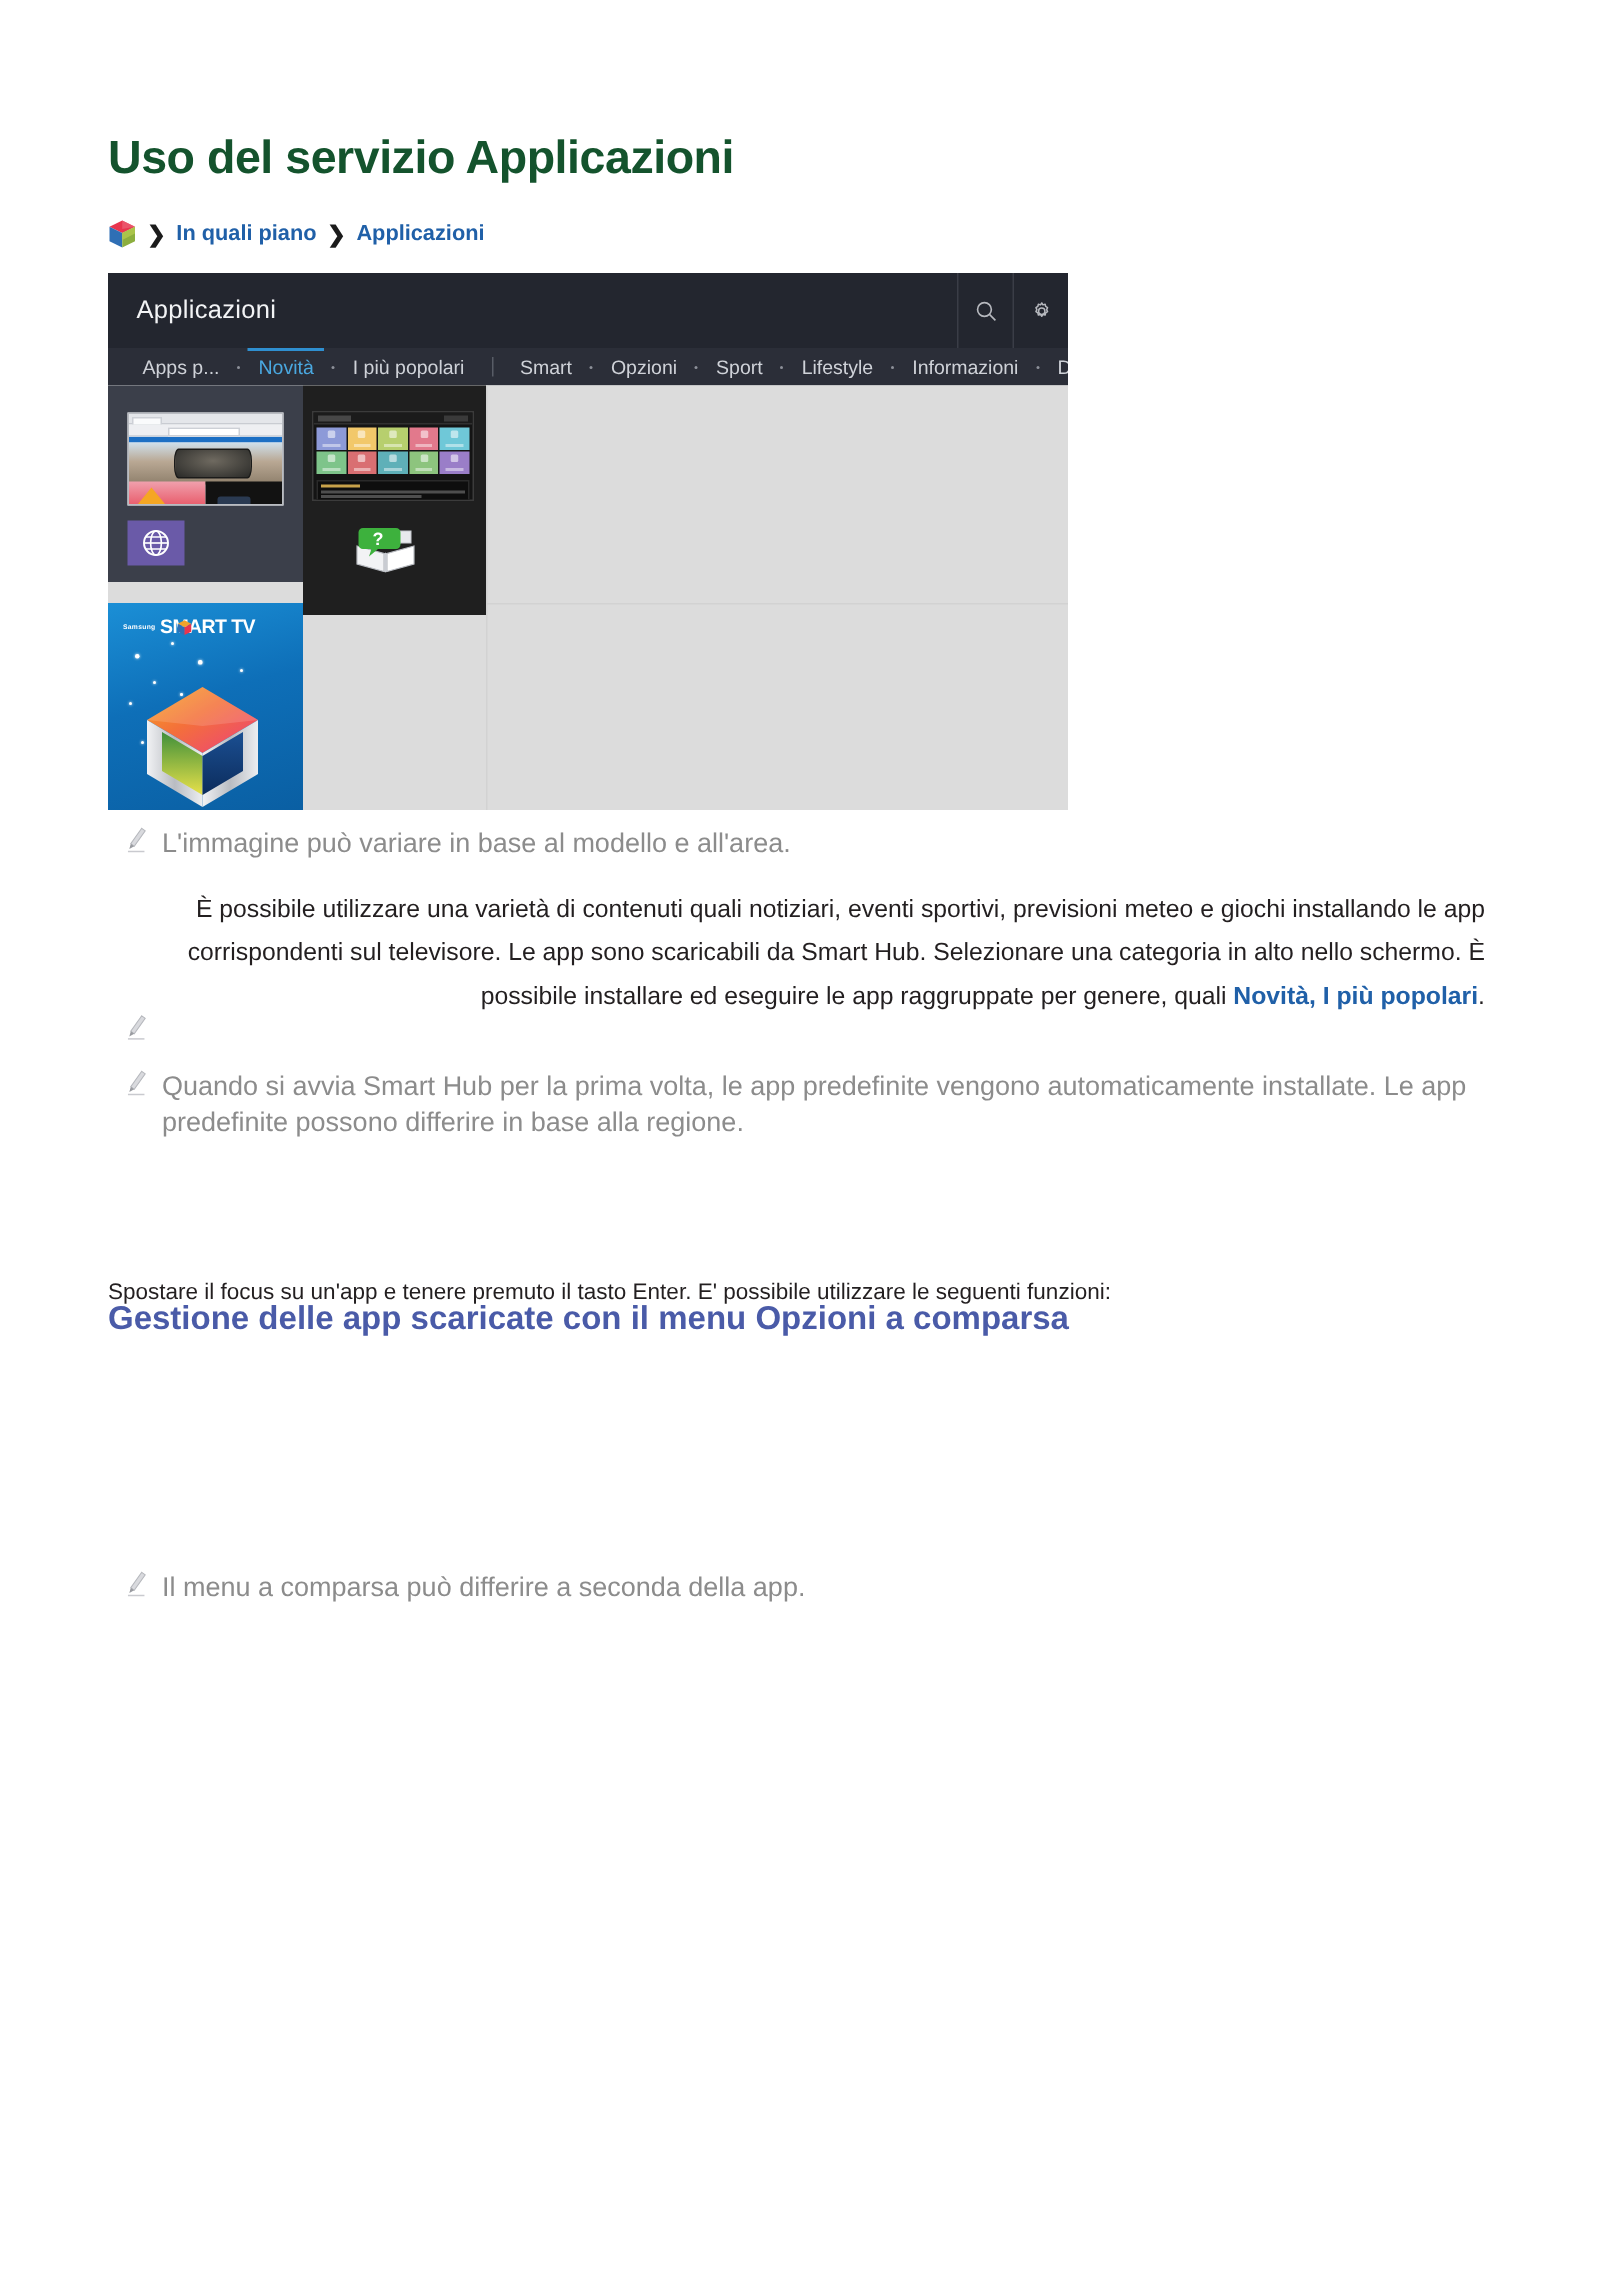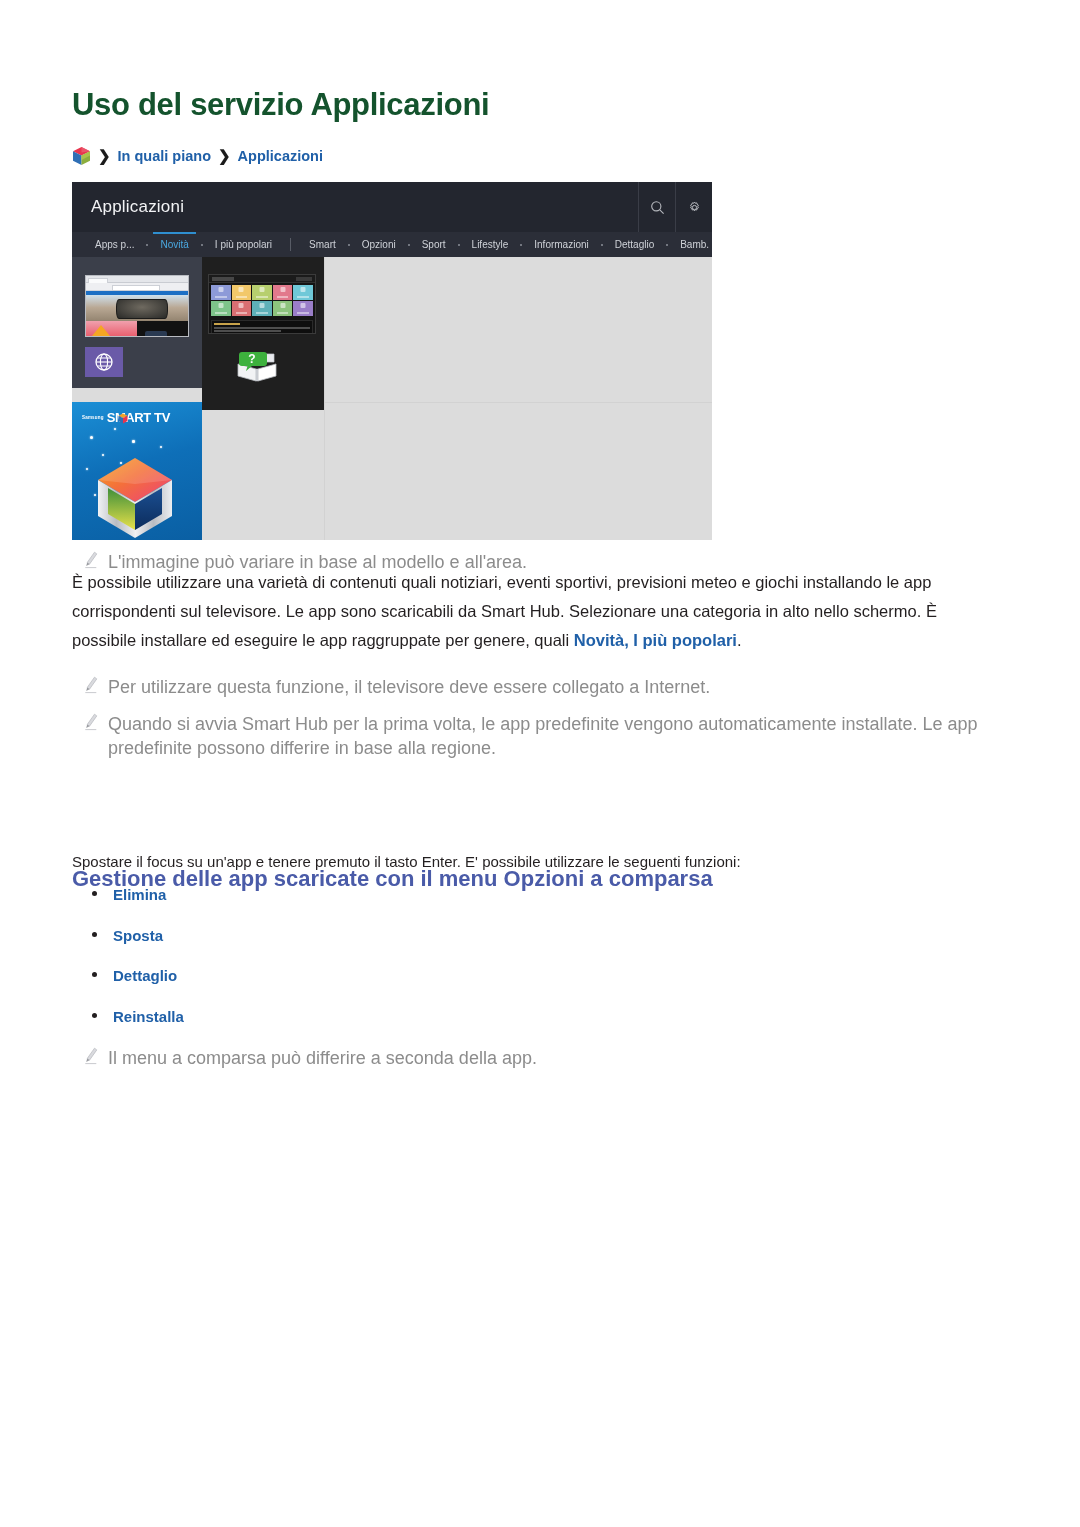--- a/index.html
+++ b/index.html
@@ -81,21 +81,21 @@
   }
   .tv-ic svg { display:block; opacity: .82; }
 
   .tv-tabs {
     height: 25px;
     background: #2b2e38;
     display: flex;
     align-items: center;
     padding-left: 14px;
     gap: 0px;
-    font-size: 10px;
+    font-size: 13px;
     color: #cfd2d8;
     white-space: nowrap;
     position: relative;
   }
   .tv-tab { padding: 0 9px; line-height: 25px; position: relative; }
   .tv-tab.active { color: #4aa8e0; }
   .tv-tab.active::after {
     content: "";
     position: absolute;
     left: 2px; right: 2px; top: 0;
@@ -478,67 +478,48 @@
     <span class="note-ic">
       <svg width="14" height="18" viewBox="0 0 14 18">
         <path d="M10.5 1.2l2.3 1.7-7.3 10.3-2.3-1.7z" fill="#d9dade" stroke="#b6b8bd" stroke-width=".7"></path>
         <path d="M3.2 11.5l2.3 1.7-3.3 1.8z" fill="#9a9ca1"></path>
         <path d="M1.3 16.6h11" stroke="#c9cacf" stroke-width="1"></path>
       </svg>
     </span>
     <span class="note-tx">L'immagine può variare in base al modello e all'area.</span>
   </div>
 
-  <div class="para" style="left:72px; top:568px; width:918px;">
+  <div class="para" style="left:72px; top:592px; width:918px;text-align:right;">
     <span>È possibile utilizzare una varietà di contenuti quali notiziari, eventi sportivi, previsioni meteo e giochi installando le app corrispondenti sul televisore. Le app sono scaricabili da Smart Hub. Selezionare una categoria in alto nello schermo. È possibile installare ed eseguire le app raggruppate per genere, quali </span><b>Novità, I più popolari</b><span>.</span>
   </div>
 
   <div class="note" style="left:84px; top:675px; width:900px;">
     <span class="note-ic">
       <svg width="14" height="18" viewBox="0 0 14 18">
         <path d="M10.5 1.2l2.3 1.7-7.3 10.3-2.3-1.7z" fill="#d9dade" stroke="#b6b8bd" stroke-width=".7"></path>
         <path d="M3.2 11.5l2.3 1.7-3.3 1.8z" fill="#9a9ca1"></path>
         <path d="M1.3 16.6h11" stroke="#c9cacf" stroke-width="1"></path>
       </svg>
     </span>
-    <span class="note-tx">Per utilizzare questa funzione, il televisore deve essere collegato a Internet.</span>
   </div>
 
   <div class="note" style="left:84px; top:712px; width:918px;">
     <span class="note-ic">
       <svg width="14" height="18" viewBox="0 0 14 18">
         <path d="M10.5 1.2l2.3 1.7-7.3 10.3-2.3-1.7z" fill="#d9dade" stroke="#b6b8bd" stroke-width=".7"></path>
         <path d="M3.2 11.5l2.3 1.7-3.3 1.8z" fill="#9a9ca1"></path>
         <path d="M1.3 16.6h11" stroke="#c9cacf" stroke-width="1"></path>
       </svg>
     </span>
     <span class="note-tx">Quando si avvia Smart Hub per la prima volta, le app predefinite vengono automaticamente installate. Le app predefinite possono differire in base alla regione.</span>
   </div>
 
   <h2 class="h2" style="top:848px;">Gestione delle app scaricate con il menu Opzioni a comparsa</h2>
   <div class="lead" style="top:853px;">Spostare il focus su un'app e tenere premuto il tasto Enter. E' possibile utilizzare le seguenti funzioni:</div>
 
-  <div class="bullets" style="top:886px;">
-    <div class="bullet">
-      <span class="dot"></span>
-      <span class="lbl">Elimina</span>
-    </div>
-    <div class="bullet">
-      <span class="dot"></span>
-      <span class="lbl">Sposta</span>
-    </div>
-    <div class="bullet">
-      <span class="dot"></span>
-      <span class="lbl">Dettaglio</span>
-    </div>
-    <div class="bullet">
-      <span class="dot"></span>
-      <span class="lbl">Reinstalla</span>
-    </div>
-  </div>
 
   <div class="note" style="left:84px; top:1046px; width:900px;">
     <span class="note-ic">
       <svg width="14" height="18" viewBox="0 0 14 18">
         <path d="M10.5 1.2l2.3 1.7-7.3 10.3-2.3-1.7z" fill="#d9dade" stroke="#b6b8bd" stroke-width=".7"></path>
         <path d="M3.2 11.5l2.3 1.7-3.3 1.8z" fill="#9a9ca1"></path>
         <path d="M1.3 16.6h11" stroke="#c9cacf" stroke-width="1"></path>
       </svg>
     </span>
     <span class="note-tx">Il menu a comparsa può differire a seconda della app.</span>

